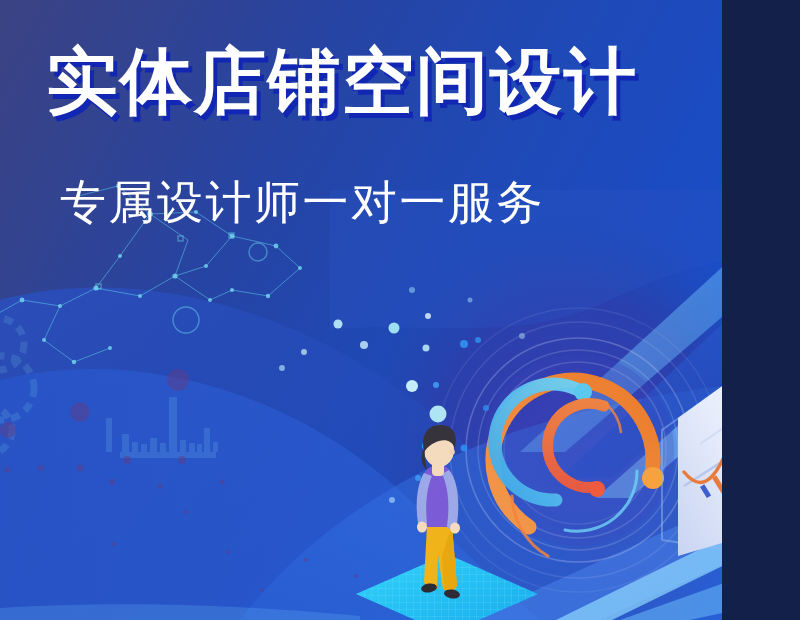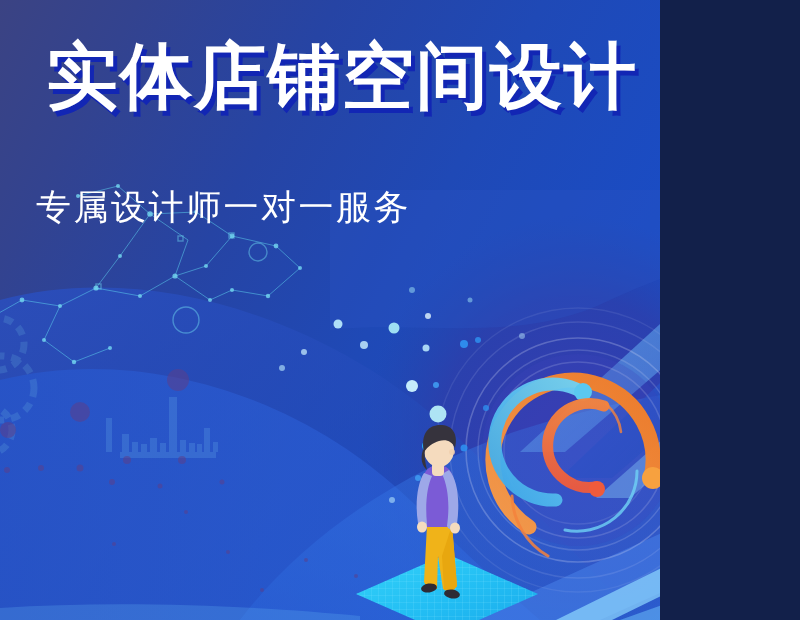--- a/index.html
+++ b/index.html
@@ -1,34 +1,34 @@
 <!DOCTYPE html>
 <html><head>
 <meta charset="utf-8">
 <style>
   html,body{margin:0;padding:0;background:#12204a;}
   #stage{
-    position:relative;width:660px;height:620px;overflow:hidden;
-    font-family:Liberation Mono, monospace;
+    position:relative;width:722px;height:620px;overflow:hidden;
+    font-family:Liberation Serif, serif;
     background:linear-gradient(118deg,#3b4383 0%,#33438f 14%,#2644a4 34%,#1f49b6 55%,#1a4cc4 78%,#1c4fd0 100%);
   }
   .lay{position:absolute;inset:0;}
   .lay svg{display:block;width:800px;height:620px;}
 
   
   .copy{position:absolute;left:0;top:0;width:800px;height:620px;pointer-events:none;}
   .title{
     position:absolute;left:46px;top:42px;
     font-size:72px;font-weight:700;letter-spacing:2px;color:#ffffff;
     text-shadow:4px 5px 0 #1226b4;
     white-space:nowrap;line-height:1.12;
   }
   .sub{
-    position:absolute;left:36px;color:#ffffff;font-size:35px;font-weight:400;
-    letter-spacing:2.5px;white-space:nowrap;line-height:1;margin-top:13px;
+    position:absolute;left:60px;color:#ffffff;font-size:46px;font-weight:400;
+    letter-spacing:2.5px;white-space:nowrap;line-height:1;
   }
   .sub.l1{top:180px;}
   .sub.l2{top:240px;}
 </style>
 </head>
 <body>
 
 <div id="stage">
 
   <div class="lay">

